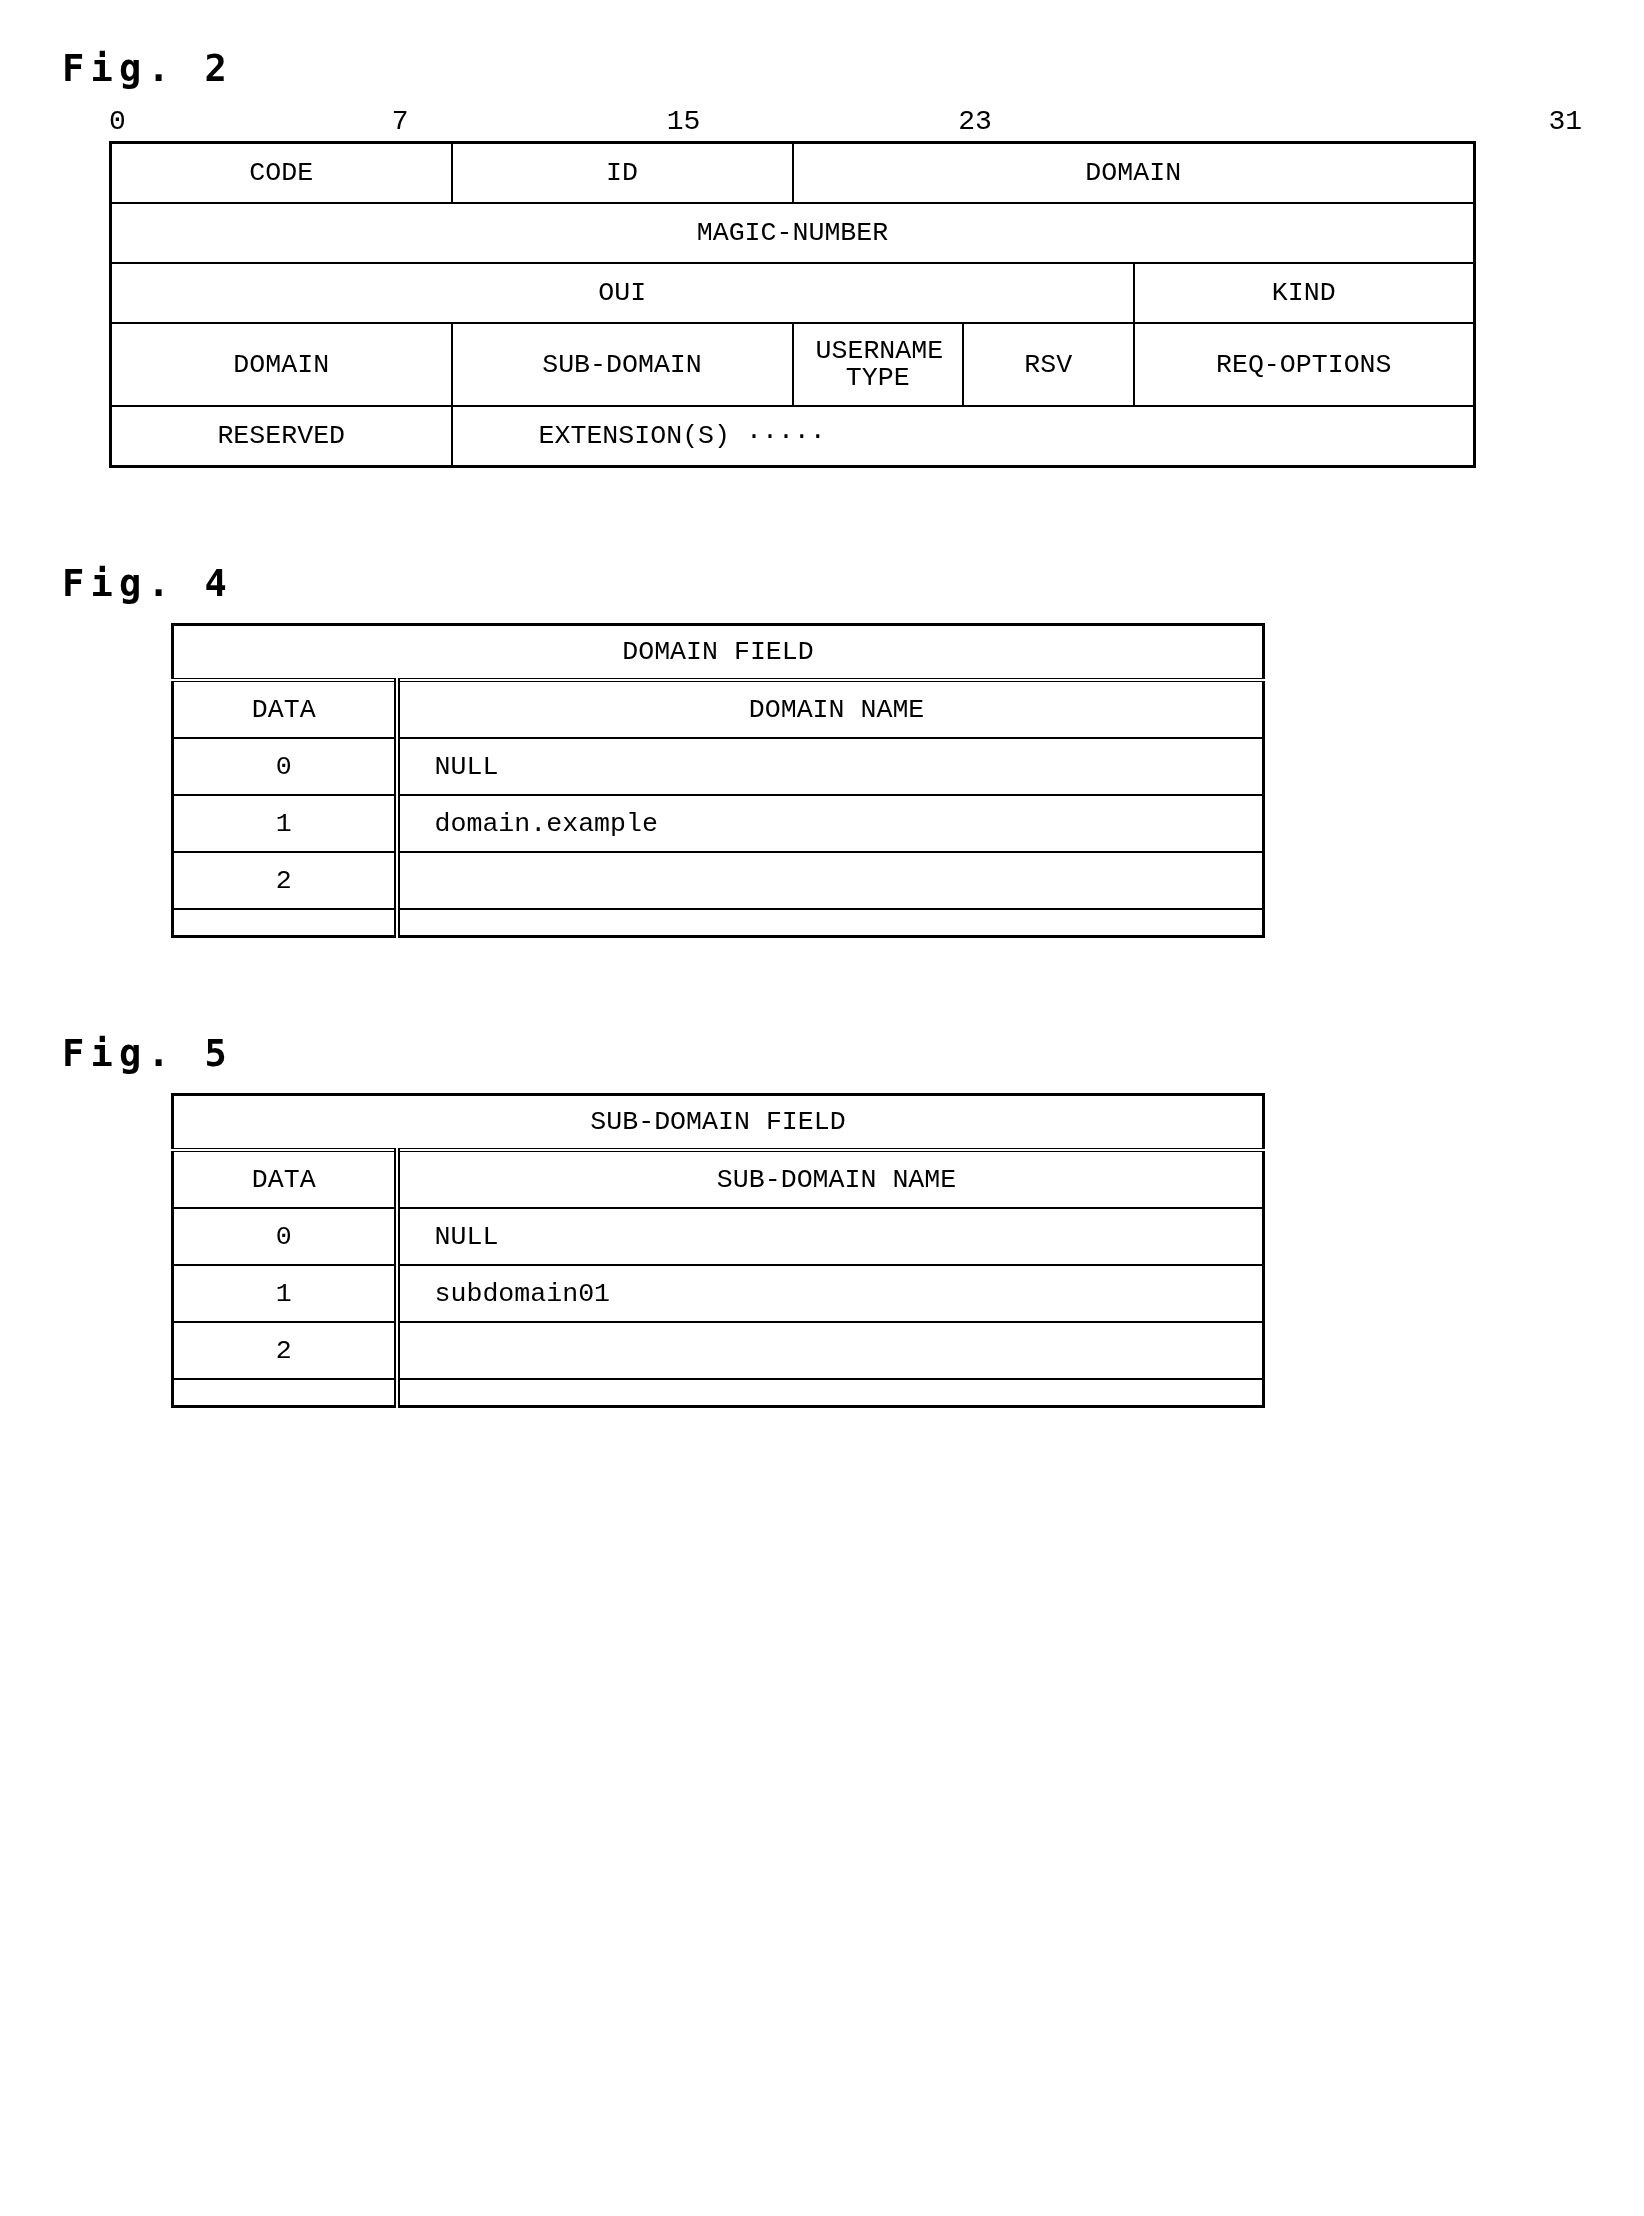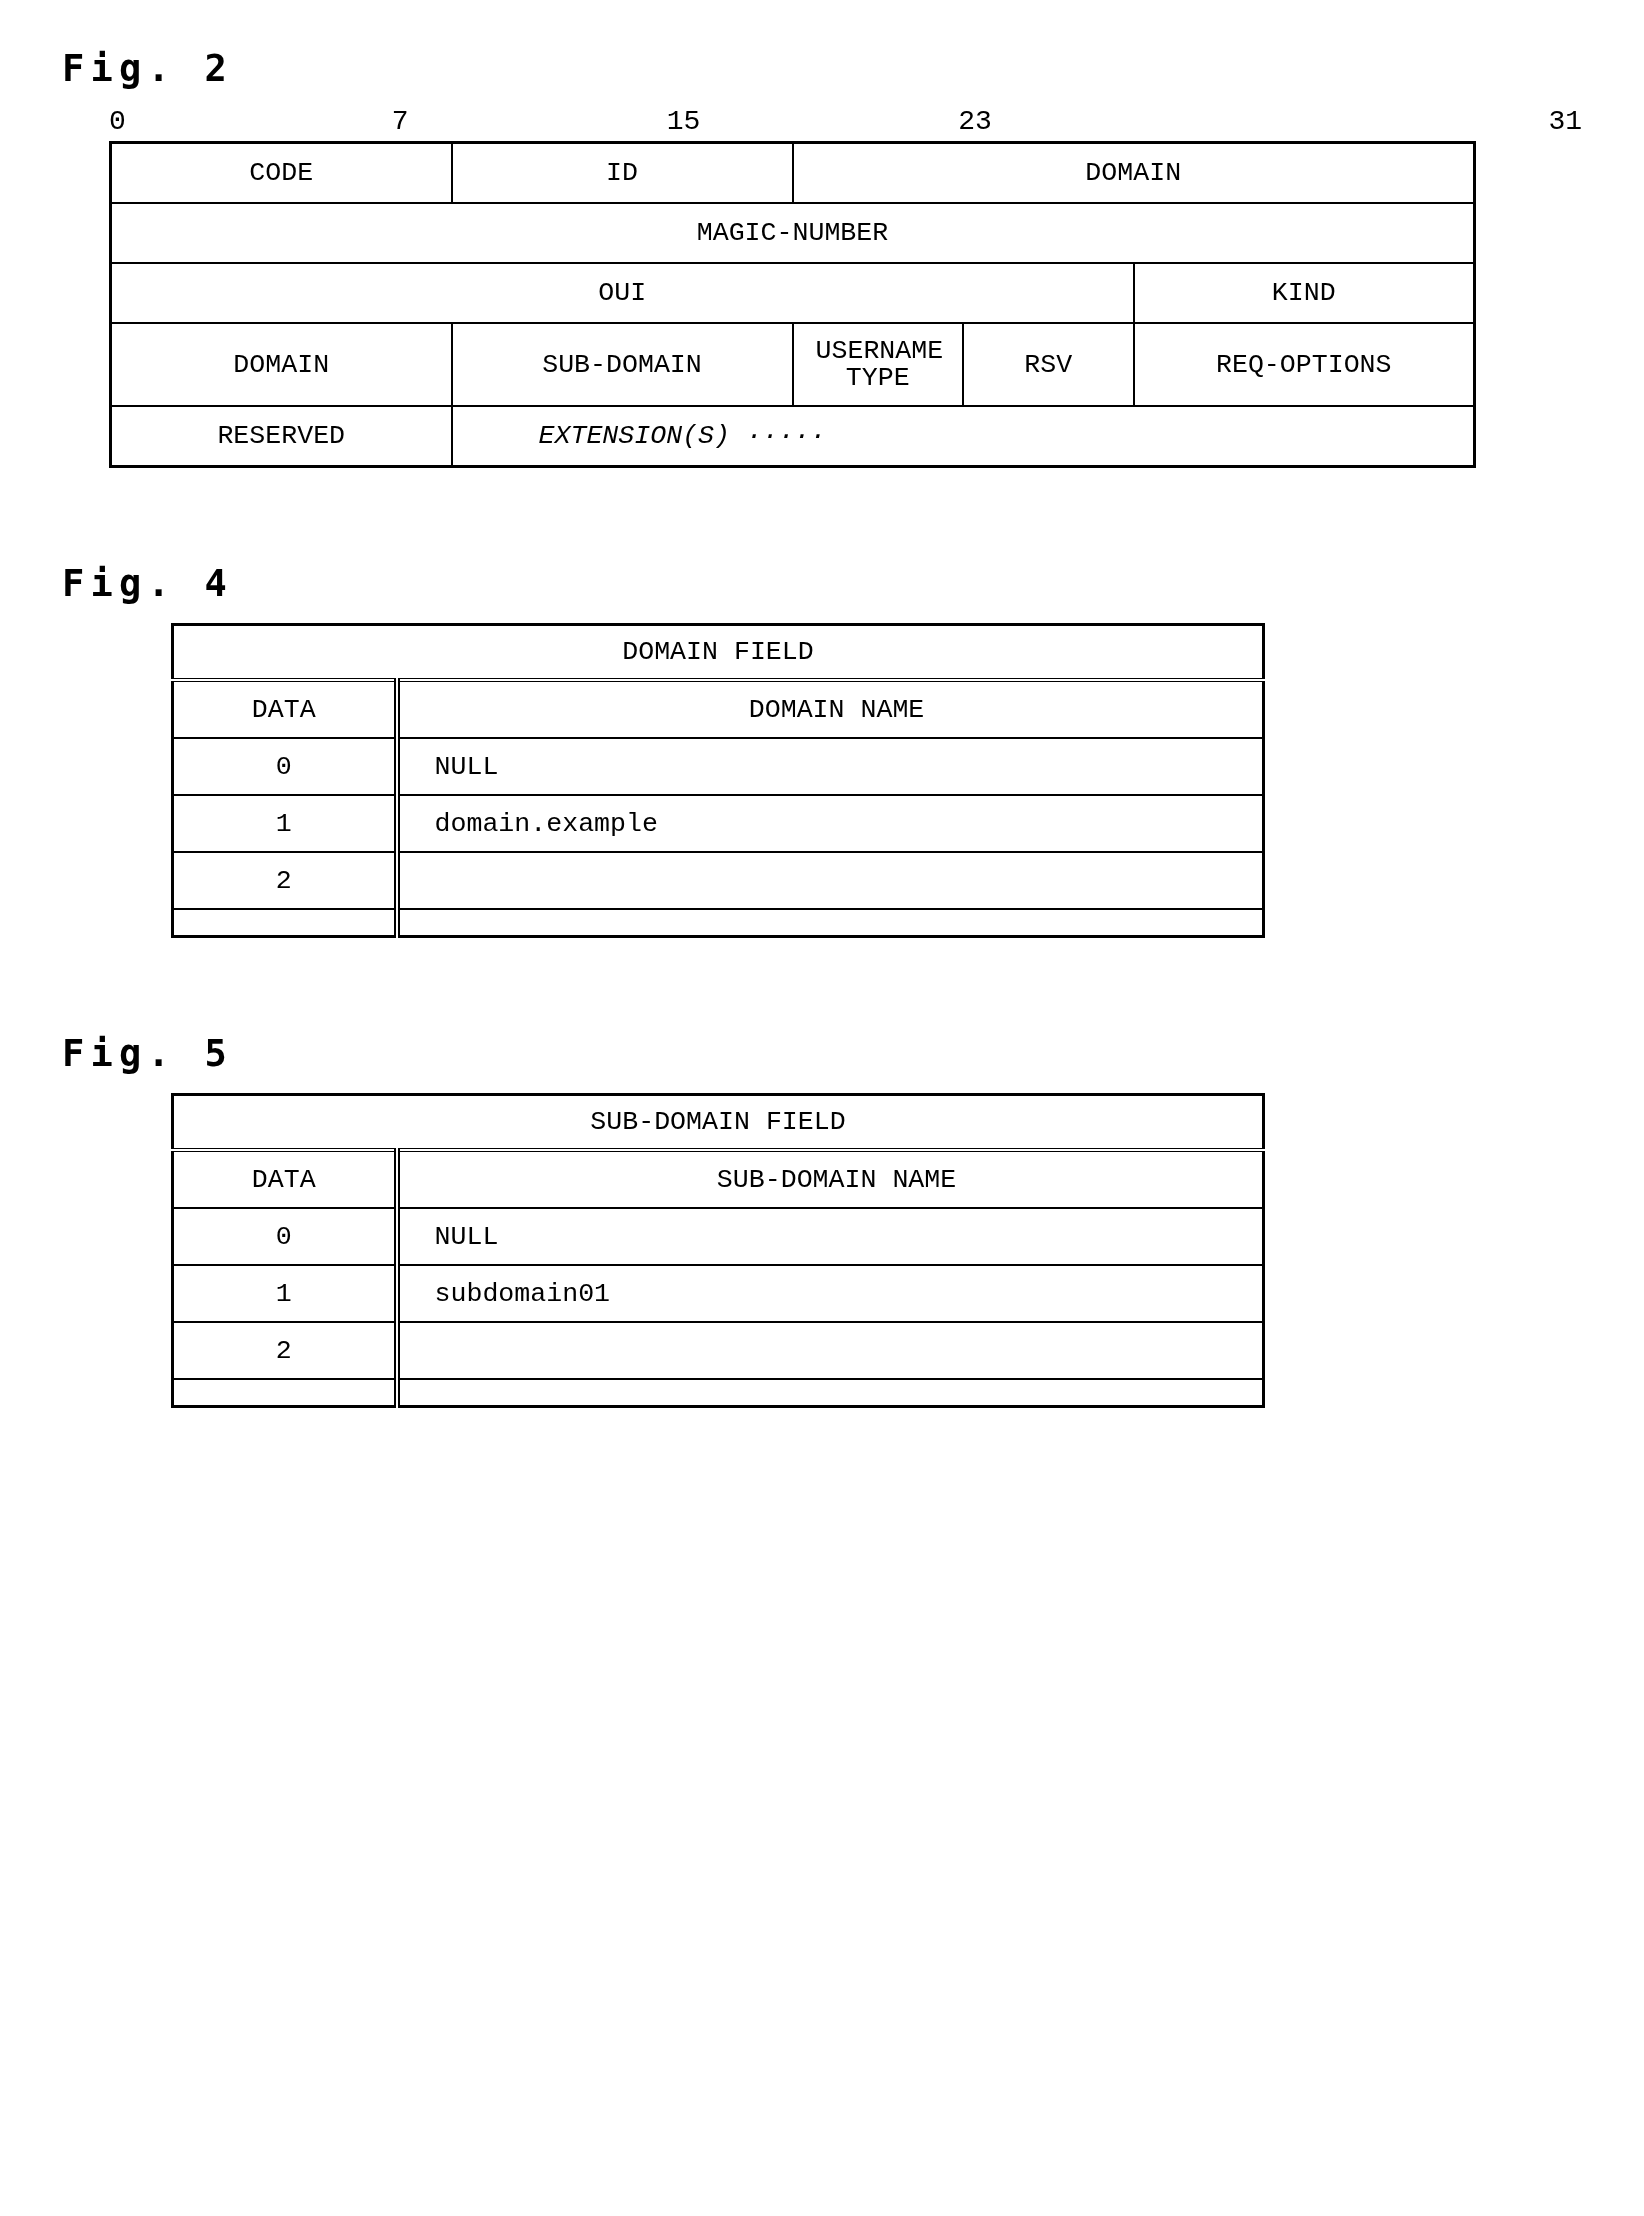--- a/index.html
+++ b/index.html
@@ -110,21 +110,21 @@
       </tr>
       <tr>
         <td colspan="2">DOMAIN</td>
         <td colspan="2">SUB-DOMAIN</td>
         <td class="small">USERNAME TYPE</td>
         <td>RSV</td>
         <td colspan="2">REQ-OPTIONS</td>
       </tr>
       <tr class="last-row">
         <td colspan="2" style="border-bottom:2.3px solid #000">RESERVED</td>
-        <td colspan="6" style="border-bottom:2.3px dashed #000; border-right:2.3px dashed #000; text-align:left; padding-left:86px;font-style:italic;">EXTENSION(S) ·····</td>
+        <td colspan="6" style="border-bottom:2.3px dashed #000; border-right:2.3px dashed #000; text-align:left; padding-left:86px;">EXTENSION(S) ·····</td>
       </tr>
     </tbody>
       </table>
   </div>
 </div>
 
 <div class="section">
   <div class="fig-label">Fig. 4</div>
   <div class="map-table-container">
     <table class="map-table">

